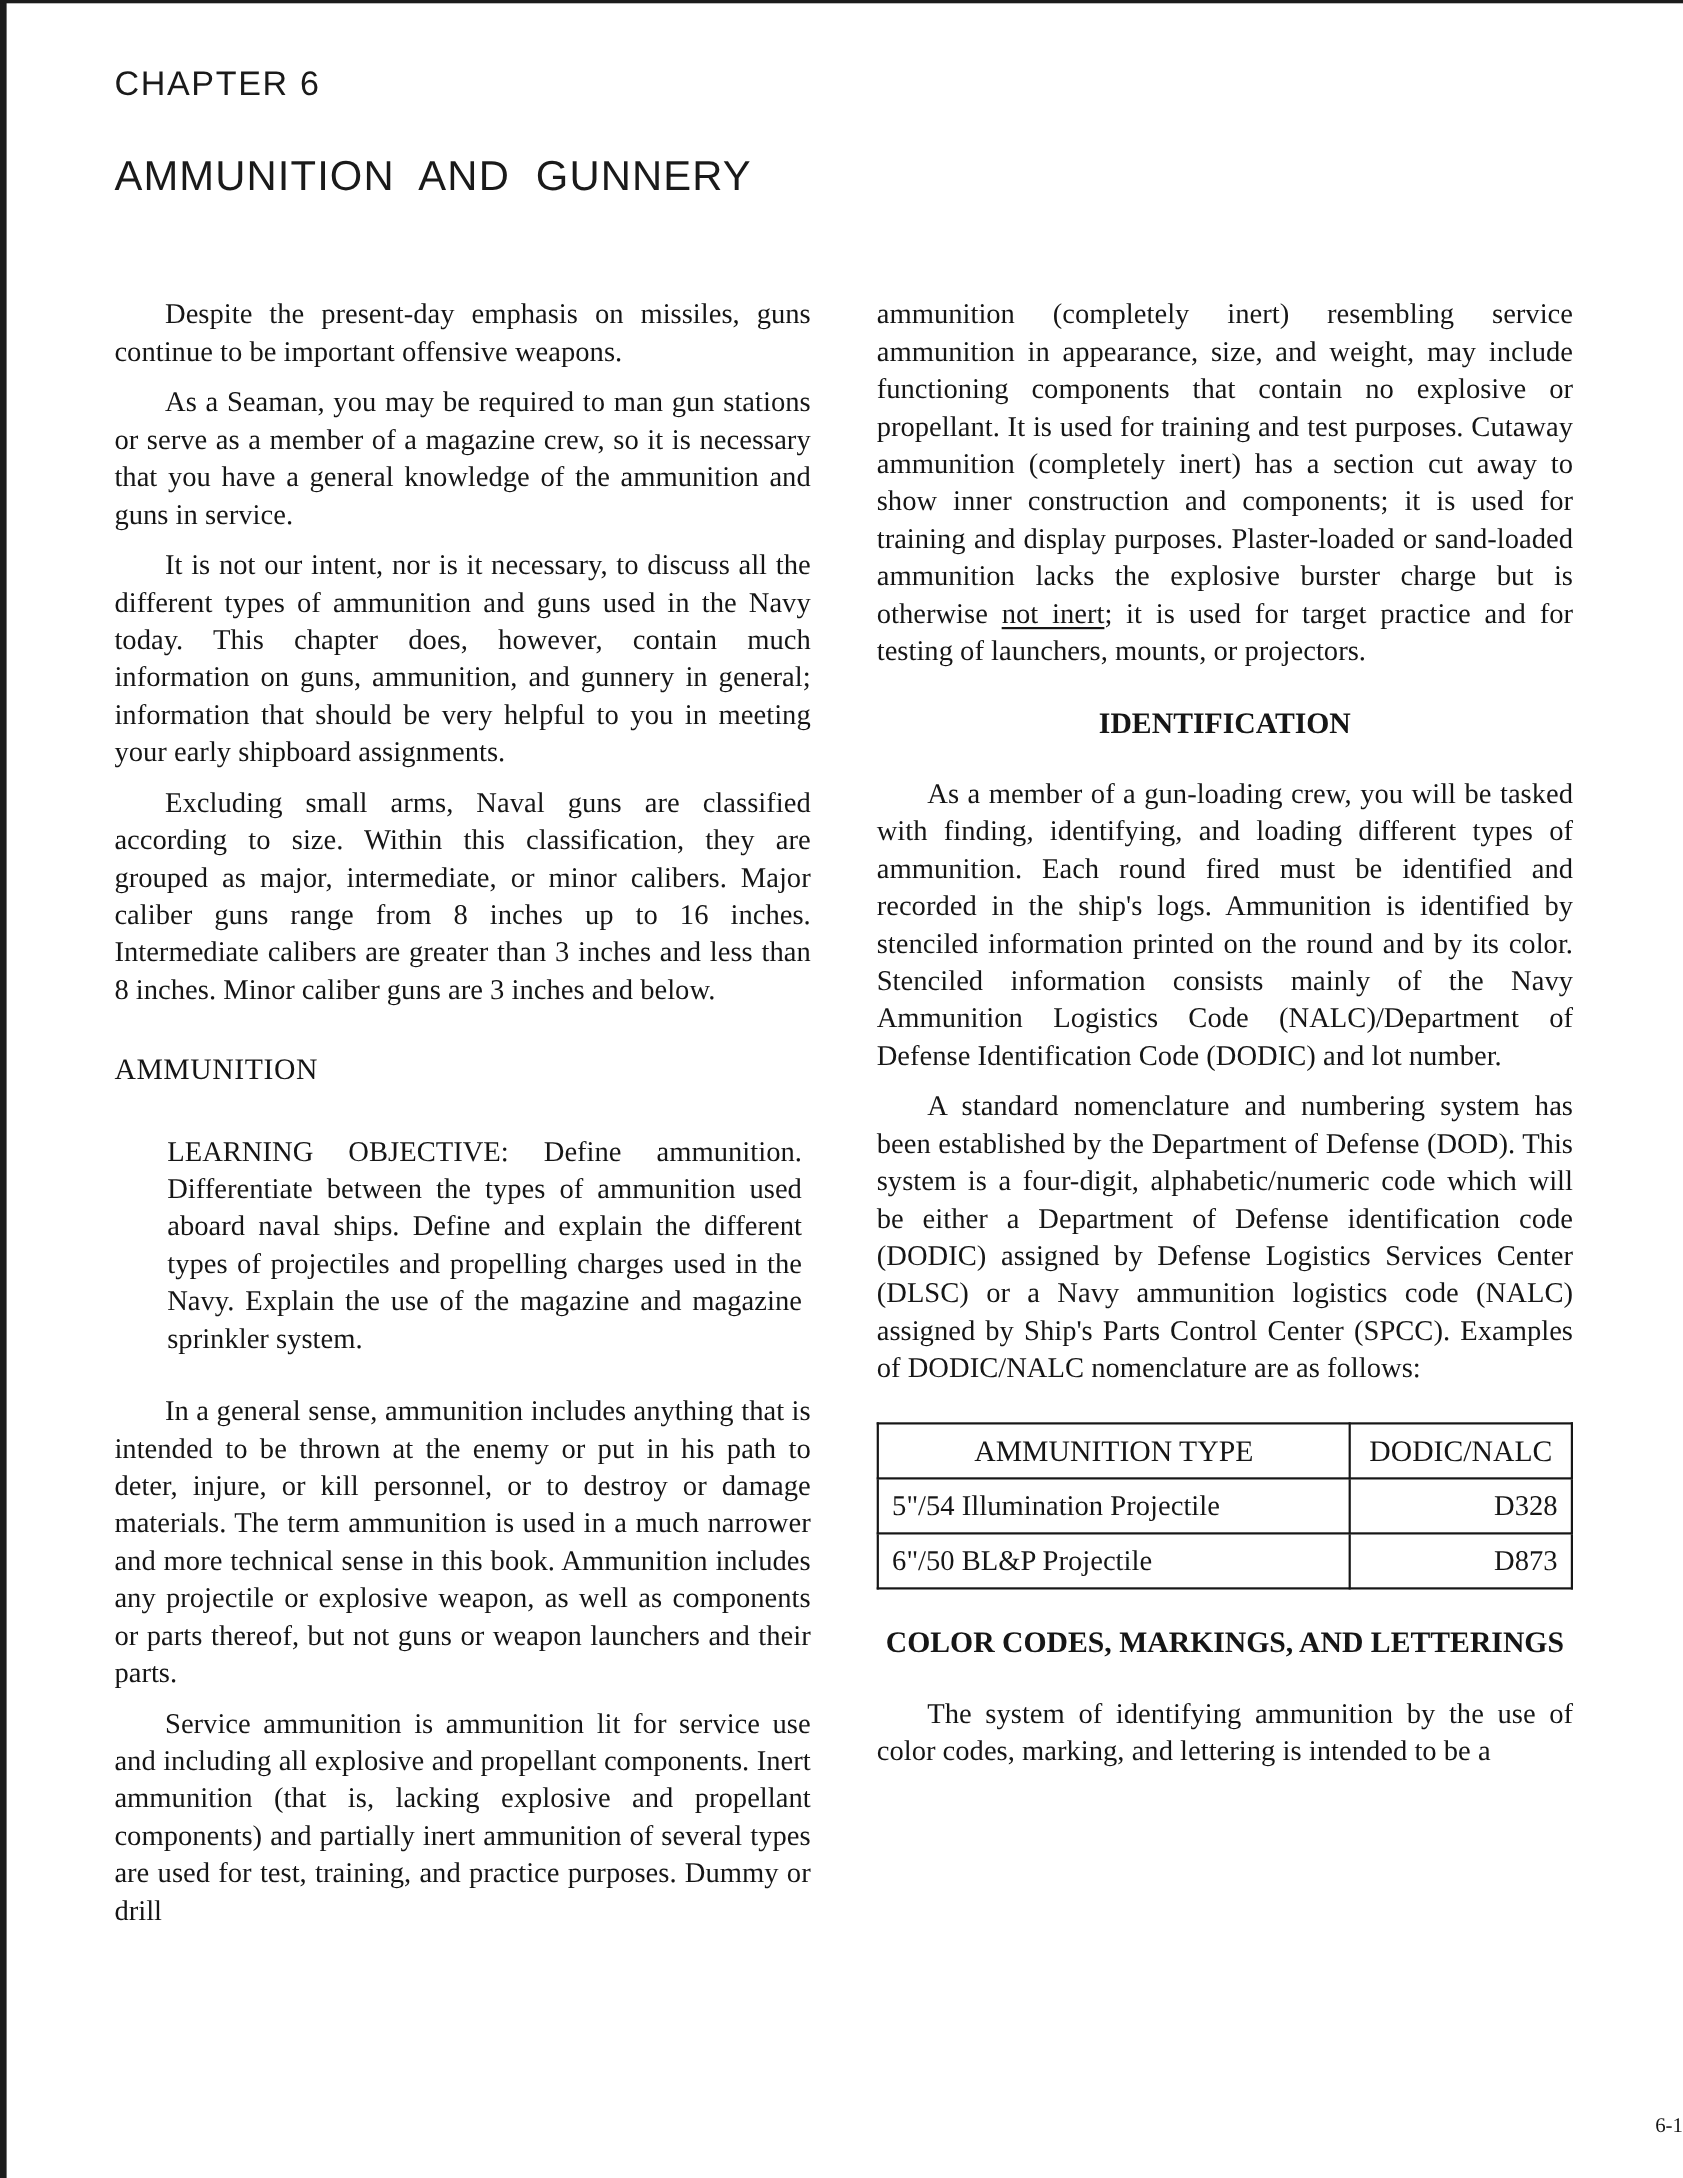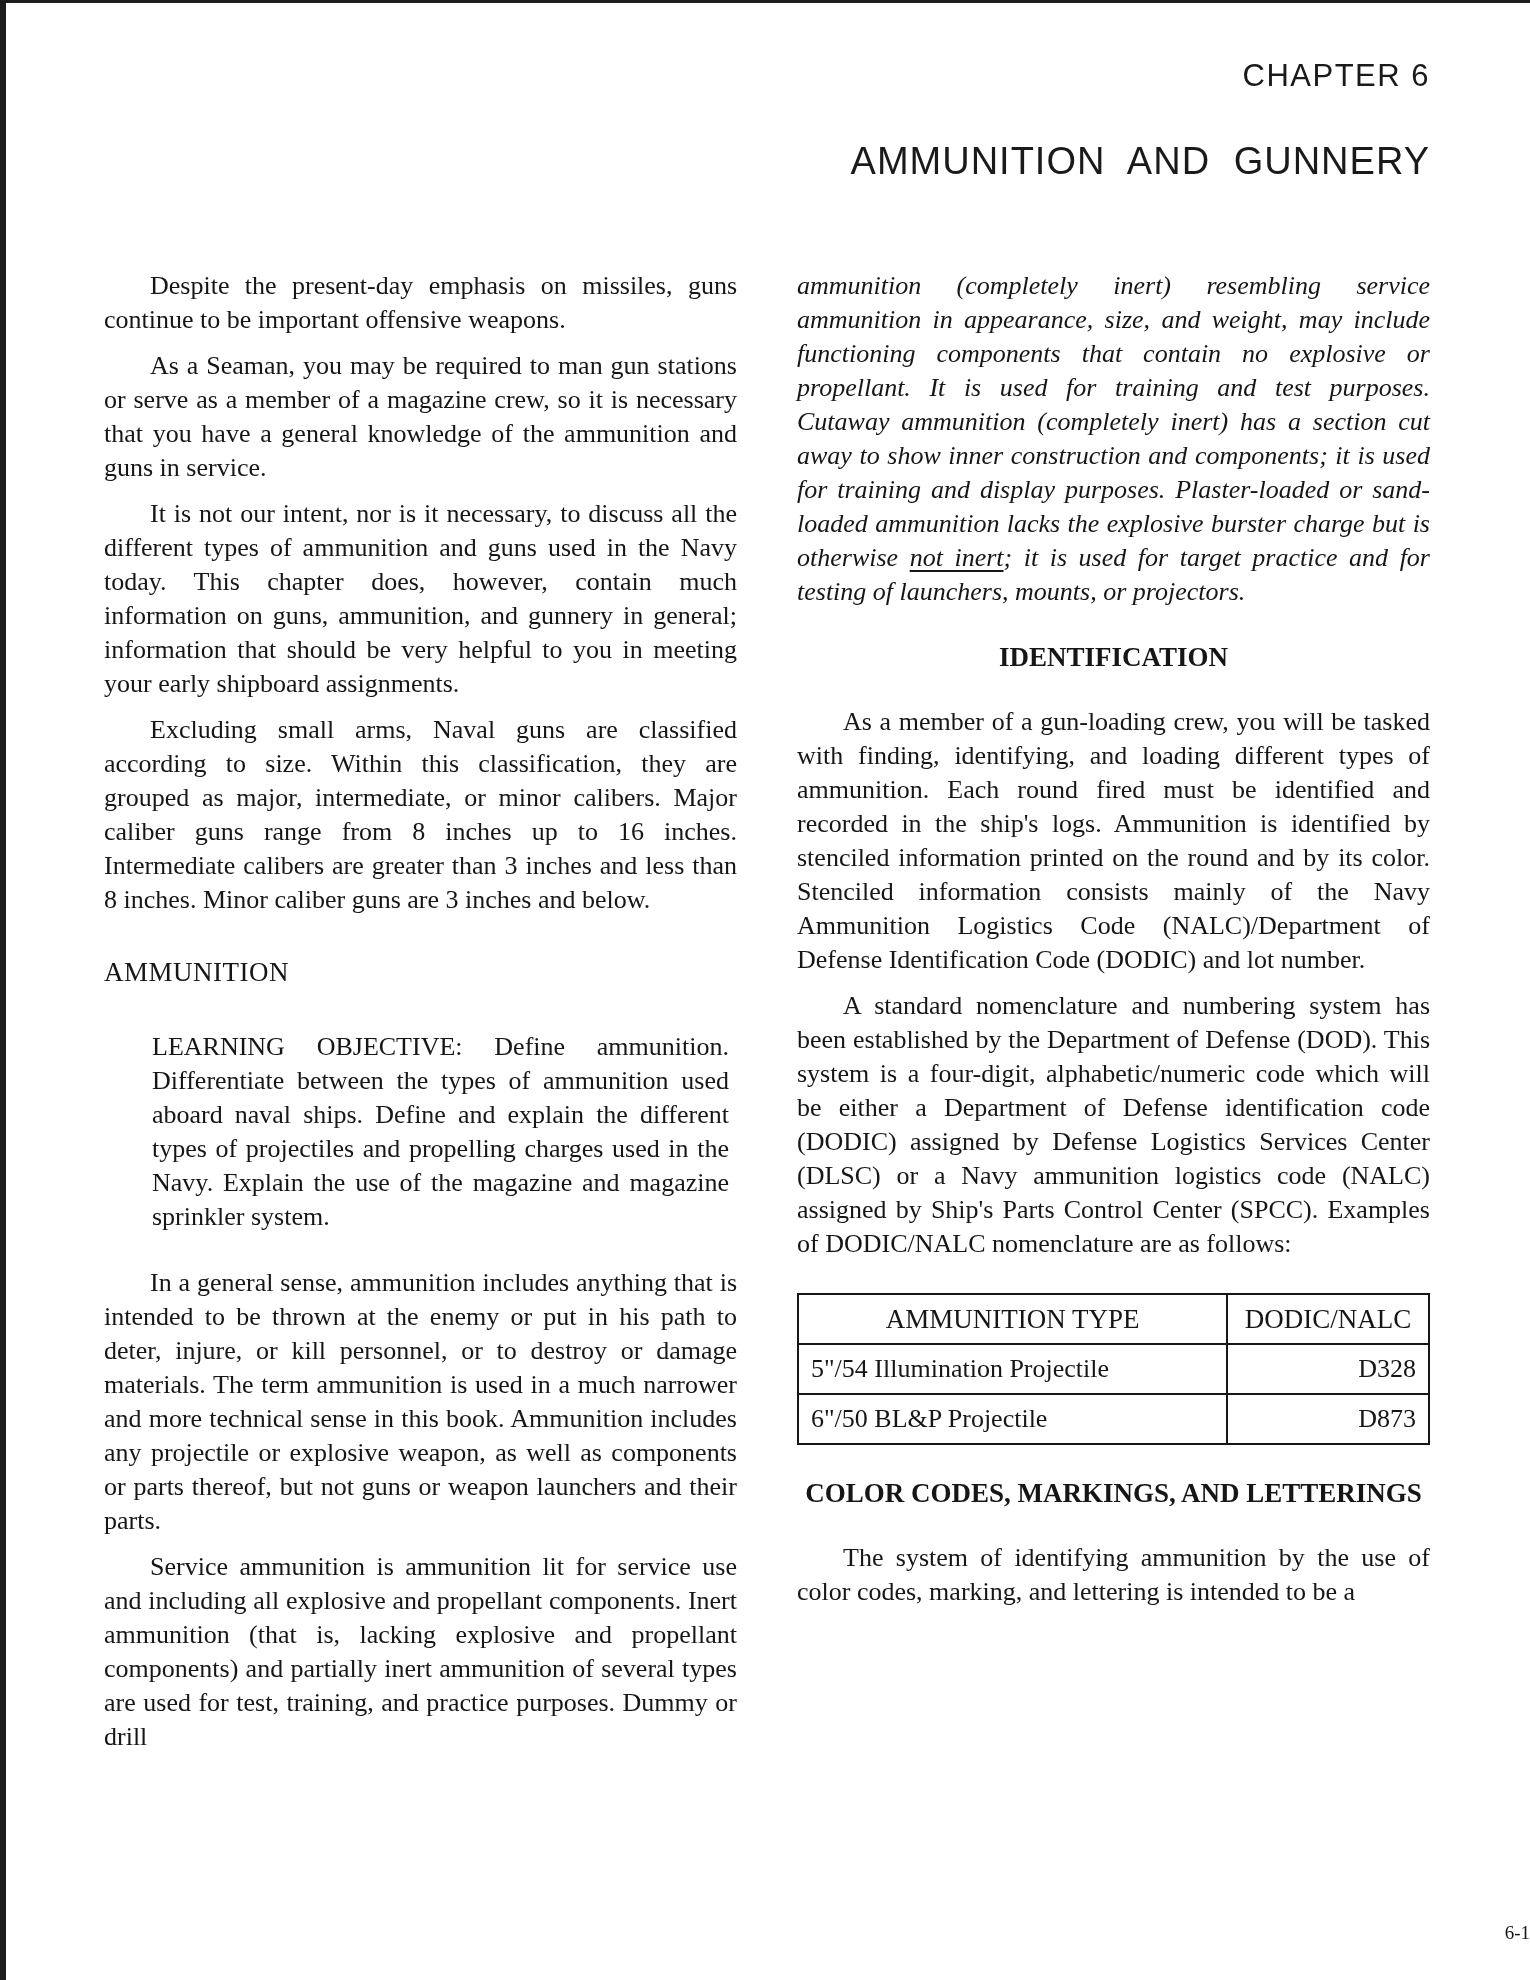--- a/index.html
+++ b/index.html
@@ -22,21 +22,21 @@
     width: 100%; height: 3px;
     background: #1c1c1c;
   }
   .page {
     position: relative;
     width: 1530px;
     height: 1980px;
     padding: 58px 100px 0 104px;
   }
   .page-header {
-    text-align: right;
+    text-align: left;
     font-family: "Liberation Sans", sans-serif;
     color: #1a1a1a;
   }
   .chapter {
     font-size: 31px;
     letter-spacing: 1.5px;
     font-weight: 400;
   }
   .doc-title {
     margin-top: 46px;
@@ -55,21 +55,21 @@
     min-width: 0;
     margin-top: 32px;
   }
   .body-p {
     font-size: 26px;
     line-height: 34px;
     text-align: justify;
     text-indent: 46px;
     margin-bottom: 12px;
   }
-  .noindent { text-indent: 0; font-style: italic; }
+  .noindent { text-indent: 0; }
   .underlined { text-decoration: underline; text-underline-offset: 4px; }
   .centered-heading {
     font-size: 27px;
     font-weight: 400;
     text-align: left;
     letter-spacing: 0.5px;
     margin: 40px 0 42px;
   }
   .left-heading {
     font-size: 27px;

